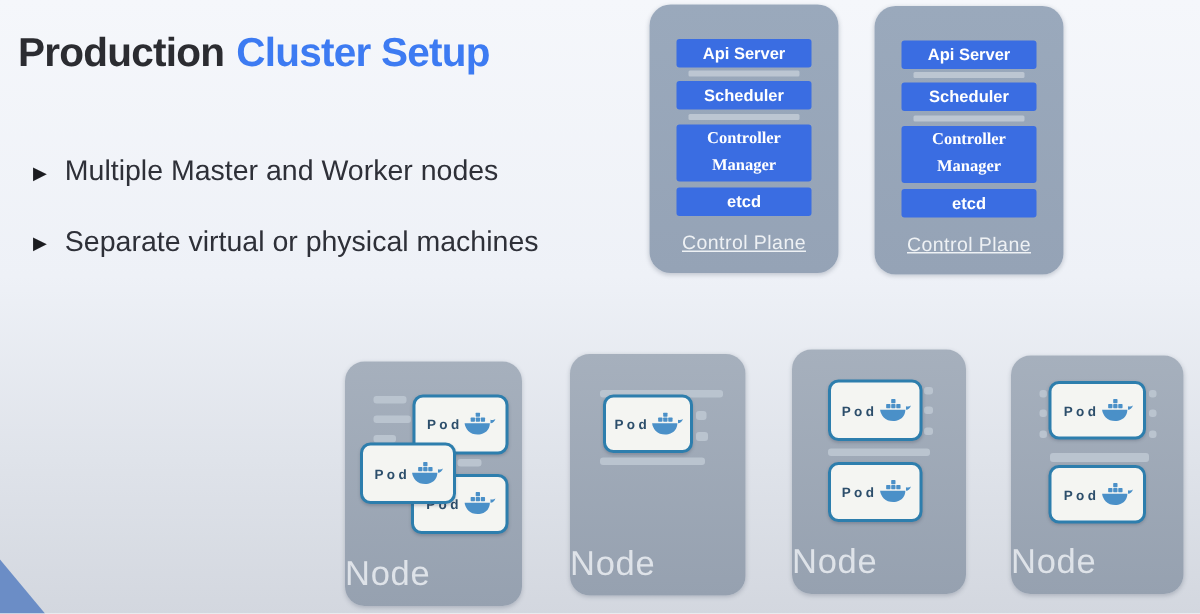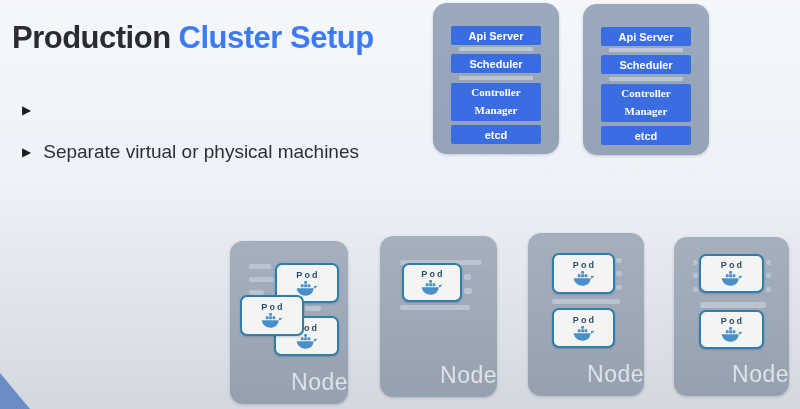--- a/index.html
+++ b/index.html
@@ -17,74 +17,75 @@
     --wedge-blue:#6b8dc6;
     --label-white:#eef1f4;
   }
   *{margin:0;padding:0;box-sizing:border-box;}
   html,body{font-family:"Liberation Sans", sans-serif;}
   .slide{
     position:relative;width:800px;height:409px;overflow:hidden;
     background:linear-gradient(180deg,#f5f7fb 0%,#eef1f7 45%,#dfe3ea 75%,#d3d7df 100%);
   }
   
-  .title{position:absolute;left:12px;top:20px;font-size:31px;font-weight:bold;letter-spacing:-0.5px;white-space:nowrap;}
+  .title{position:absolute;left:12px;top:20px;font-size:27px;font-weight:bold;letter-spacing:-0.5px;white-space:nowrap;}
   .title .dark{color:var(--ink);}
   .title .blue{color:var(--accent);margin-left:8px;}
   
   .bullets{position:absolute;left:22px;top:104px;list-style:none;}
   .bullets li{display:flex;align-items:center;margin-bottom:25px;font-size:19px;color:var(--body-ink);}
   .bullets .marker{font-size:12px;color:#1b1c20;margin-right:12px;line-height:1;}
   
   .cp{
-    position:absolute;width:126px;height:151px;border-radius:14px;
+    position:absolute;width:126px;height:179px;border-radius:14px;
     background:linear-gradient(180deg,#9aa9bc,var(--box-gray));
     padding:23px 18px 0;box-shadow:0 1px 3px rgba(60,70,90,.25);
   }
   .cp-comp{
     height:19px;background:var(--component-blue);color:#fff;border-radius:2px;
     display:flex;align-items:center;justify-content:center;
     font-size:11px;font-weight:bold;text-align:center;
   }
   .cp-comp.tall{height:38px;line-height:1.6;padding:0 6px;font-family:Liberation Serif, serif;}
   .cp-comp.mt3{margin-top:3px;}
   .cp-comp.mt6{margin-top:4px;}
   .hbar{width:74px;height:4px;margin:2px auto 0;background:var(--bar-gray);border-radius:1px;}
   .hbar.mt3{margin-top:3px;}
-  .cp-label{margin-top:10px;text-align:center;font-size:21px;color:var(--label-white);letter-spacing:.3px;white-space:nowrap;margin-left:-10px;margin-right:-10px;}
+  .cp-label{margin-top:10px;text-align:center;font-size:13px;color:var(--label-white);letter-spacing:.3px;white-space:nowrap;margin-left:-10px;margin-right:-10px;text-decoration:underline;}
   
   .node{
     position:absolute;border-radius:13px;
     background:linear-gradient(180deg,var(--box-gray-light),#96a1b0);
     box-shadow:0 1px 3px rgba(60,70,90,.25);
   }
-  .node-label{position:absolute;bottom:8px;left:0;right:0;text-align:right;font-size:23px;color:rgba(240,243,246,.8);letter-spacing:.5px;}
+  .node-label{position:absolute;bottom:8px;left:0;right:0;text-align:left;font-size:23px;color:rgba(240,243,246,.8);letter-spacing:.5px;}
   .nbar{position:absolute;background:var(--bar-gray);border-radius:2px;opacity:.9;}
   .pod{
     position:absolute;background:var(--pod-fill);border:2.5px solid var(--pod-border);border-radius:7px;
-    display:flex;flex-direction:column;align-items:center;justify-content:center;gap:1px;
+    display:flex;flex-direction:row;align-items:center;justify-content:center;gap:1px;
     box-shadow:0 1px 2px rgba(50,60,80,.25);
   }
   .pod-label{font-size:9px;font-weight:bold;letter-spacing:2.2px;color:var(--pod-ink);padding-left:2px;}
   .pod svg{fill:var(--docker-blue);}
   
   .wedge{position:absolute;left:0;bottom:0;width:0;height:0;border-bottom:36px solid var(--wedge-blue);border-right:30px solid transparent;}
 </style>
 </head>
 <body>
 
 <div class="slide">
 
   <h1 class="title">
     <span class="dark">Production</span><span class="blue">Cluster Setup</span>
   </h1>
 
   <ul class="bullets">
     <li>
       <span class="marker">▶</span>
+      <span>Multiple Master and Worker nodes</span>
     </li>
     <li>
       <span class="marker">▶</span>
       <span>Separate virtual or physical machines</span>
     </li>
   </ul>
 
   <div class="cp" style="left:433px;top:3px;">
     <div class="cp-comp">Api Server</div>
     <div class="hbar"></div>

